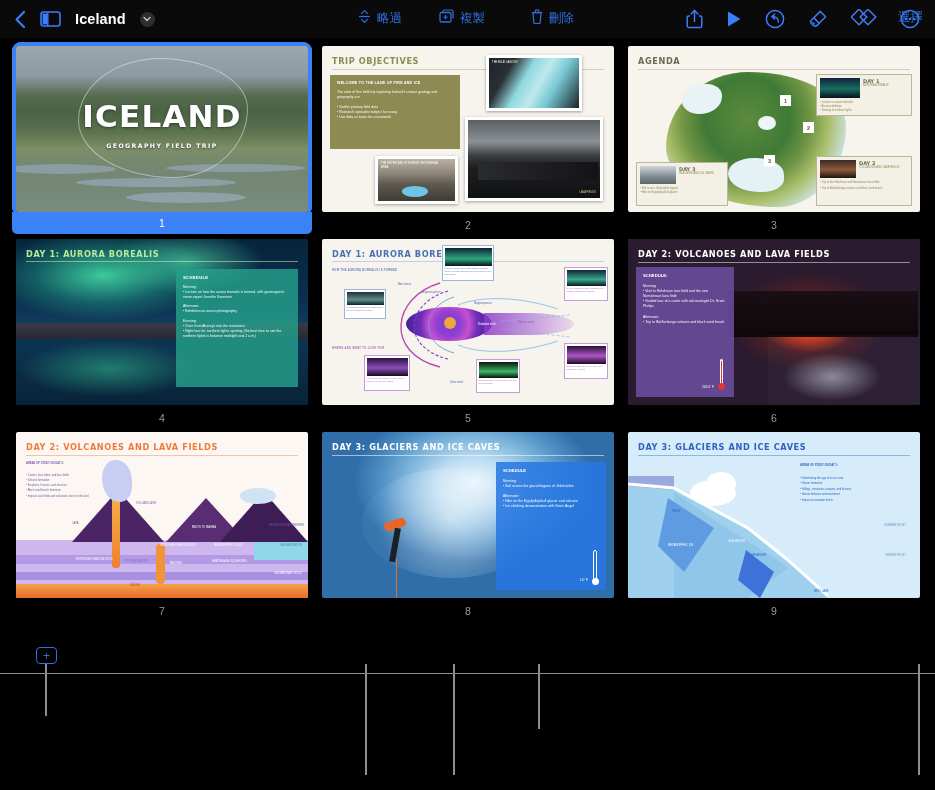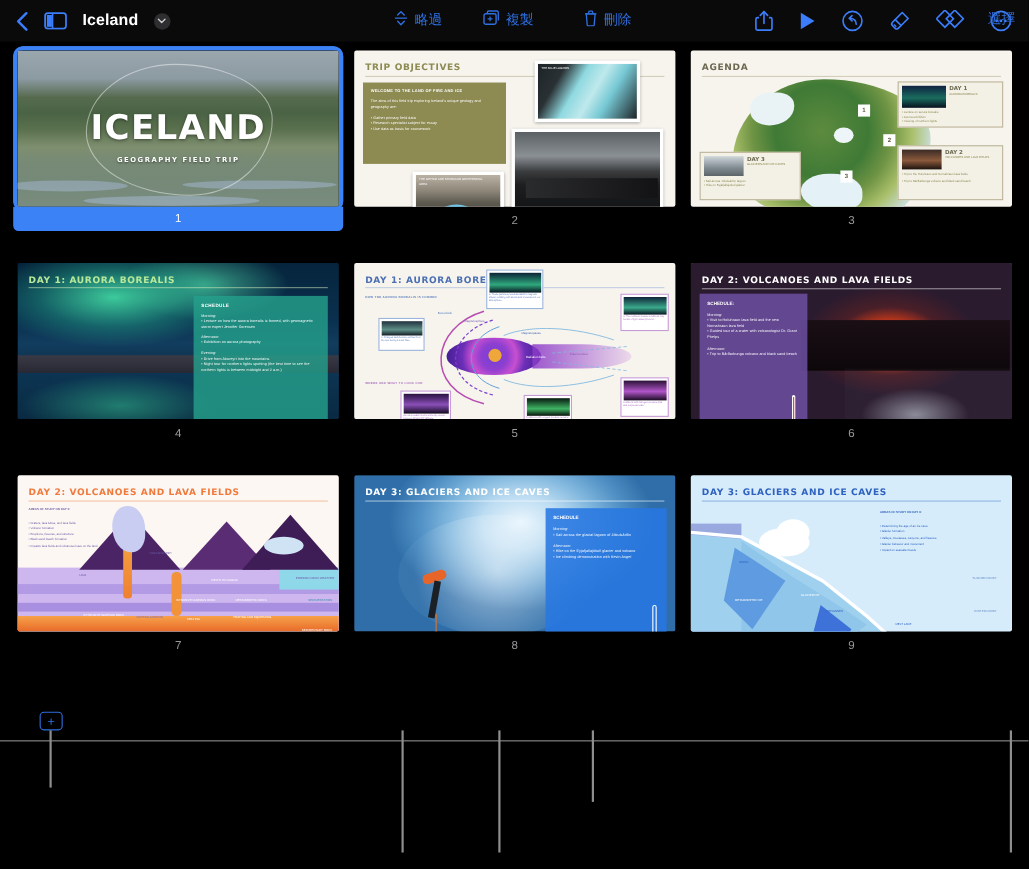--- a/index.html
+++ b/index.html
@@ -19,21 +19,21 @@
     display:flex; align-items:center; justify-content:center; color:#b8b8bc; font-size:8px;
   }
   #topbar-right { margin-left:auto; display:flex; align-items:center; gap:23px; padding-right:15px; }
 
   
   #grid {
     position:absolute; left:0; top:38px; width:935px; height:600px;
     background:#000;
   }
   .cell { position:absolute; width:292px; }
-  .thumbwrap { position:relative; width:292px; height:142px; border-radius:3px; }
+  .thumbwrap { position:relative; width:292px; height:166px; border-radius:3px; }
   .thumbwrap.selected {
     outline:4px solid #3b82f7; outline-offset:0px; border-radius:5px;
     box-shadow:0 0 0 4px #3b82f7;
   }
   .thumb {
     position:absolute; inset:0; overflow:hidden; border-radius:2px; background:#111;
   }
   .slidenum {
     text-align:center; font-size:10.5px; color:#9a9a9e; margin-top:6px; height:14px; line-height:14px;
   }

